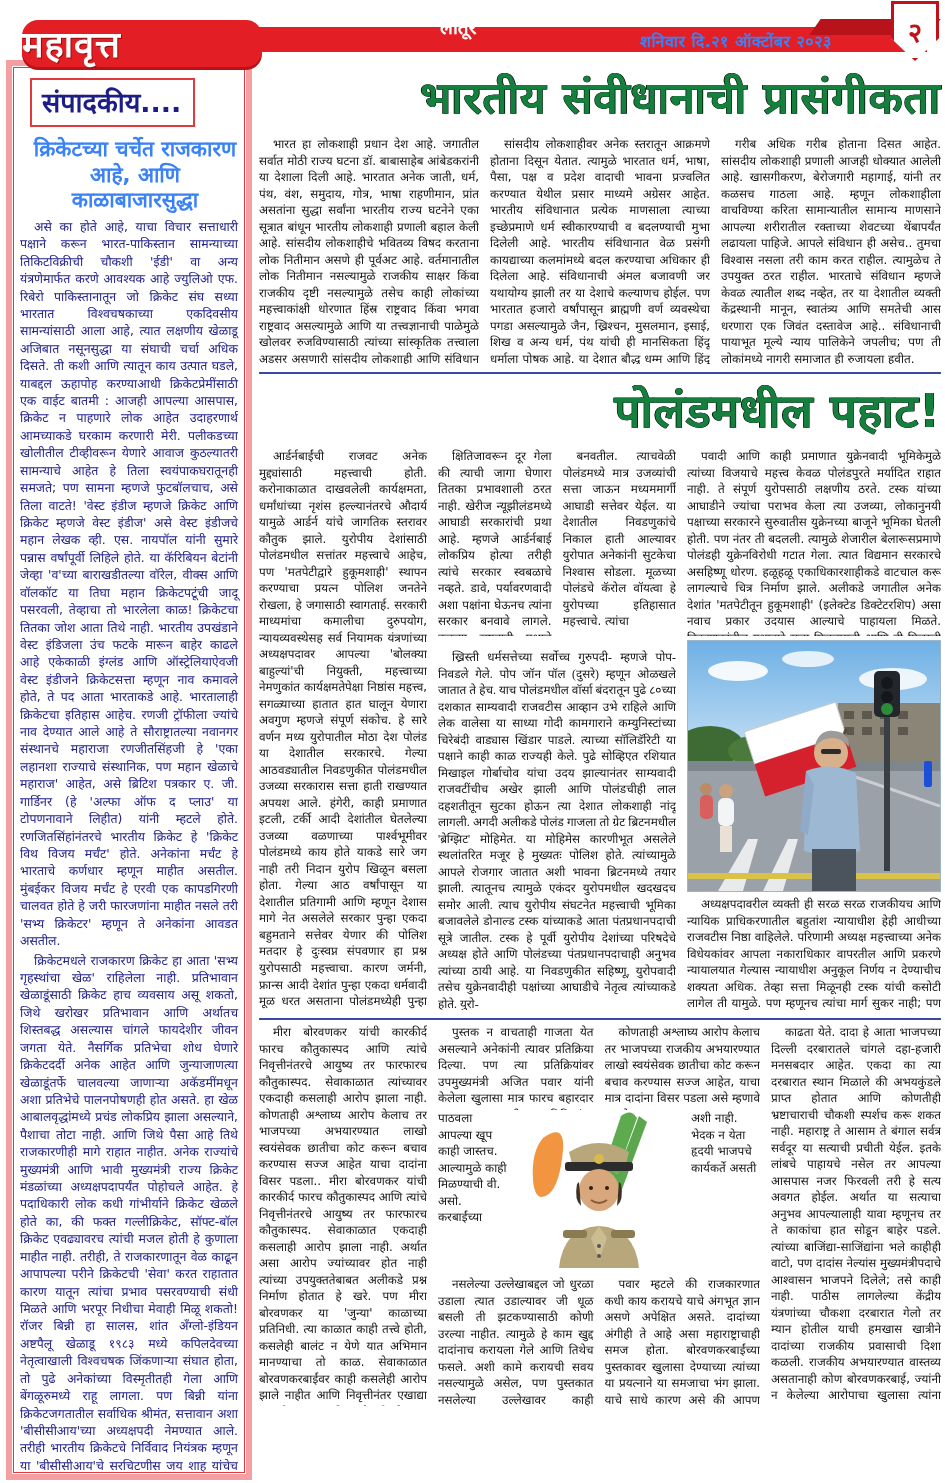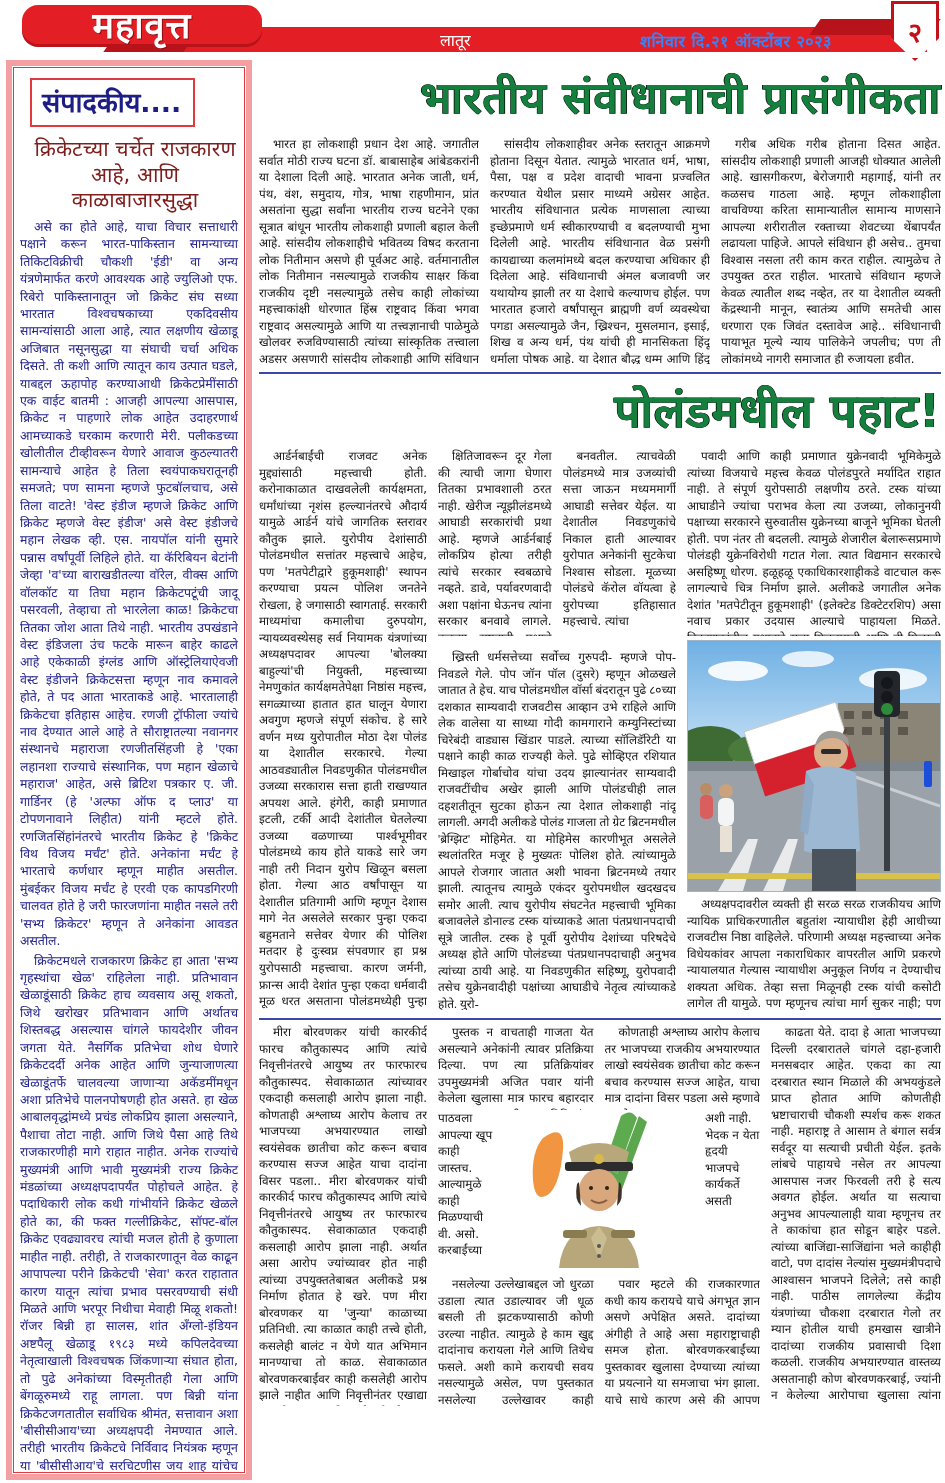--- a/index.html
+++ b/index.html
@@ -3,37 +3,37 @@
 <meta charset="utf-8">
 <style>
   html,body{margin:0;padding:0;background:#ffffff;}
   .page{position:relative;width:945px;height:1483px;overflow:hidden;background:#fff;
         font-family:"DejaVu Sans","Liberation Sans",sans-serif;color:#141414;}
   
   .header{position:relative;height:58px;}
   .ribbon{position:absolute;left:150px;right:18px;top:27px;height:25px;background:#e31e24;}
   .ribbon:before{content:"";position:absolute;left:-40px;top:6px;width:80px;height:19px;background:#b8121a;transform:skewX(-35deg);}
   .ribbon:after{content:"";position:absolute;right:-8px;top:-8px;width:120px;height:16px;background:#b8121a;transform:skewX(-35deg);}
-  .masthead{position:absolute;left:22px;top:5px;width:240px;height:39px;background:#e31e24;
-            border-radius:16px;display:flex;align-items:center;justify-content:center;
+  .masthead{position:absolute;left:22px;top:20px;width:240px;height:47px;background:#e31e24;
+            border-radius:16px;display:flex;align-items:center;justify-content:flex-start;
             box-shadow:0 3px 0 #b8121a;}
   .masthead span{color:#fff;font-size:36px;font-weight:800;letter-spacing:1px;text-shadow:1px 1px 0 #8e0a10;}
-  .hdr-city{position:absolute;left:440px;top:29px;color:#fff;font-weight:400;font-size:16px;}
+  .hdr-city{position:absolute;left:440px;top:14px;color:#fff;font-weight:700;font-size:19px;}
   .hdr-date{position:absolute;left:640px;top:30px;color:#3b82f6;font-weight:700;font-size:16px;letter-spacing:.5px;}
   .badge{position:absolute;right:6px;top:1px;width:42px;height:54px;background:#fff;border:3px solid #c01218;
          clip-path:polygon(0 0,100% 0,100% 62%,50% 100%,0 62%);display:flex;align-items:center;justify-content:center;}
   .badge span{color:#c01218;font-size:27px;font-weight:800;}
   
   .content{display:flex;align-items:flex-start;padding:2px 4px 0 6px;}
   
   .editorial{flex:0 0 218px;border:6px solid #f49fa2;outline:1px solid #e0393f;outline-offset:-8px;
              padding:10px 8px 6px 8px;height:1392px;overflow:hidden;background:#fff;}
   .edit-label{display:inline-block;border:2px solid #e0393f;padding:3px 12px 5px 10px;margin:2px 0 10px 10px;
               color:#1d1d86;font-size:27px;font-weight:800;background:#fff;}
-  .edit-head{color:#7f1d1d;font-size:21px;line-height:1.22;font-weight:400;text-align:center;margin:0 0 4px 12px;}
+  .edit-head{color:#3b82f6;font-size:21px;line-height:1.22;font-weight:700;text-align:center;margin:0 0 4px 12px;}
   .edit-body{color:#24248a;font-size:12.4px;line-height:1.405;text-align:justify;}
   .edit-body p{margin:0 0 2px 0;text-indent:14px;}
   
   .main{flex:1;margin-left:7px;}
   .headline{font-weight:800;text-align:right;color:#15803d;letter-spacing:1px;
             text-shadow:.6px 0 #000, -.6px 0 #000;}
   .a1-head{font-size:44px;margin:6px 0 10px 0;}
   .a2-head{font-size:46px;margin:4px 0 8px 0;}
   .a3-head{font-size:46px;margin:4px 0 8px 0;}
   .cols{display:flex;gap:11px;}
@@ -49,21 +49,21 @@
   .a2-wide{flex:1;overflow:hidden;margin-top:13px;font-family:Liberation Serif, serif;}
   .a2-right{flex:0 0 252px;display:flex;flex-direction:column;}
   .a2-right-top{height:188px;overflow:hidden;flex:none;}
   .photo1{flex:none;width:252px;height:250px;margin:4px 0 4px 0;border:1px solid #9db6c9;}
   .a2-right-bot{flex:1;overflow:hidden;}
   
   .a3-body{display:flex;gap:11px;height:382px;overflow:hidden;}
   .a3-c1{flex:0 0 168px;}
   .a3-mid{flex:1;display:flex;flex-direction:column;min-width:0;}
   .a3-mid-top{display:flex;gap:11px;height:86px;overflow:hidden;flex:none;}
-  .a3-photo-row{display:flex;height:162px;flex:none;align-items:flex-start;gap:20px;}
+  .a3-photo-row{display:flex;height:162px;flex:none;align-items:flex-start;gap:6px;}
   .strip{flex:1;overflow:hidden;font-size:11.8px;line-height:1.4;color:#141414;}
   .photo2{flex:none;width:172px;height:158px;}
   .a3-mid-bot{flex:1;display:flex;gap:11px;overflow:hidden;margin-top:4px;}
   .a3-c4{flex:0 0 170px;}
 </style>
 </head>
 <body>
 
 <div class="page">
 

